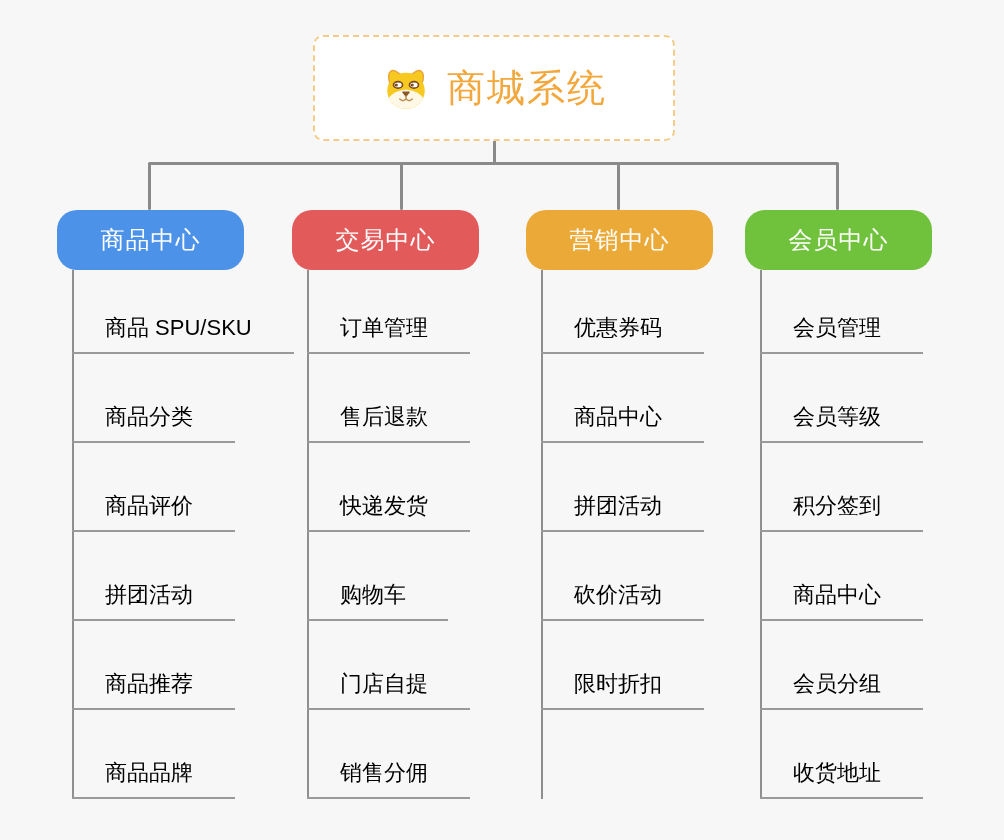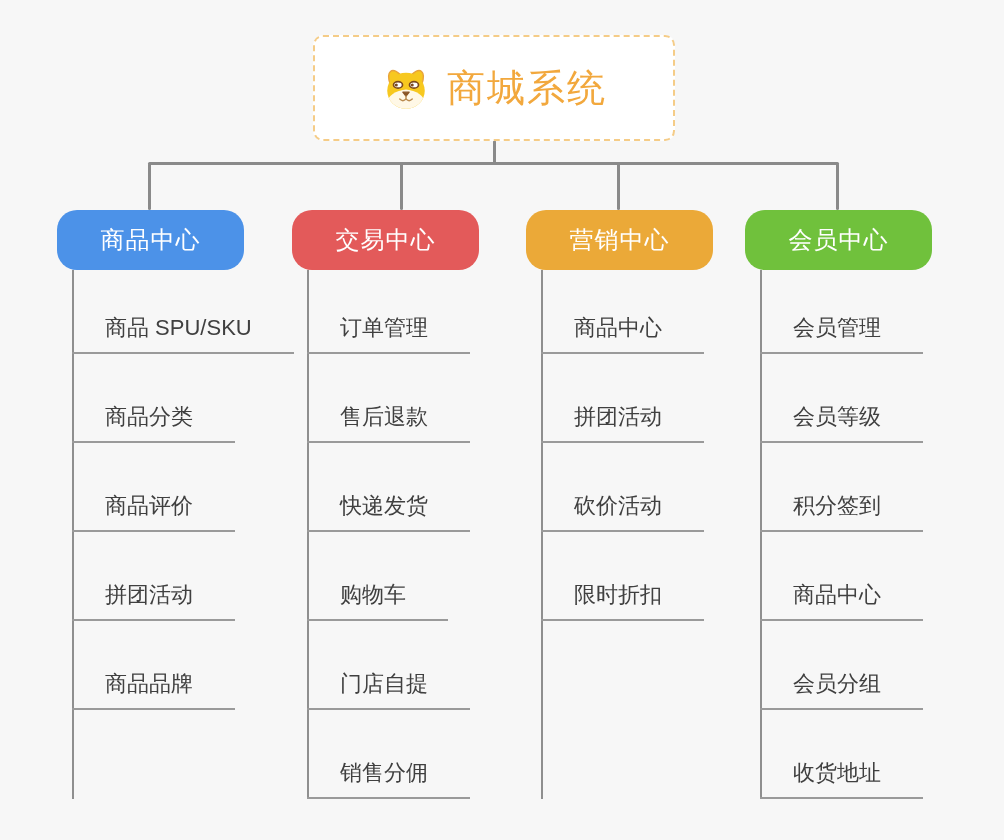--- a/index.html
+++ b/index.html
@@ -82,21 +82,21 @@
     height: 89px;
     display: flex;
     align-items: flex-end;
   }
   .item:first-child { height: 84px; }
   .item-label {
     display: inline-block;
     padding: 0 42px 9px 33px;
     border-bottom: 2px solid #9A9A9A;
     font-size: 22px;
-    color: #404040;
+    color: #000000;
     white-space: nowrap;
   }
 </style>
 </head>
 <body>
 
 <div class="canvas">
 
   <div class="line" style="left:493px; top:140px; width:3px; height:24px;"></div>
   <div class="line" style="left:148px; top:162px; width:691px; height:3px;"></div>
@@ -144,20 +144,23 @@
       <div class="item">
           <span class="item-label">商品分类</span>
         </div>
       <div class="item">
           <span class="item-label">商品评价</span>
         </div>
       <div class="item">
           <span class="item-label">拼团活动</span>
         </div>
       <div class="item">
+          <span class="item-label">商品推荐</span>
+        </div>
+      <div class="item">
           <span class="item-label">商品品牌</span>
         </div>
     </div>
   </div>
 
   <div class="branch" style="left:292px;">
     <div class="branch-header" style="background-color: rgb(227, 90, 90);">交易中心</div>
     <div class="trunk"></div>
     <div class="items">
       <div class="item">
@@ -179,20 +182,23 @@
           <span class="item-label">销售分佣</span>
         </div>
     </div>
   </div>
 
   <div class="branch" style="left:526px;">
     <div class="branch-header" style="background-color: rgb(235, 169, 56);">营销中心</div>
     <div class="trunk"></div>
     <div class="items">
       <div class="item">
+          <span class="item-label">优惠券码</span>
+        </div>
+      <div class="item">
           <span class="item-label">商品中心</span>
         </div>
       <div class="item">
           <span class="item-label">拼团活动</span>
         </div>
       <div class="item">
           <span class="item-label">砍价活动</span>
         </div>
       <div class="item">
           <span class="item-label">限时折扣</span>

